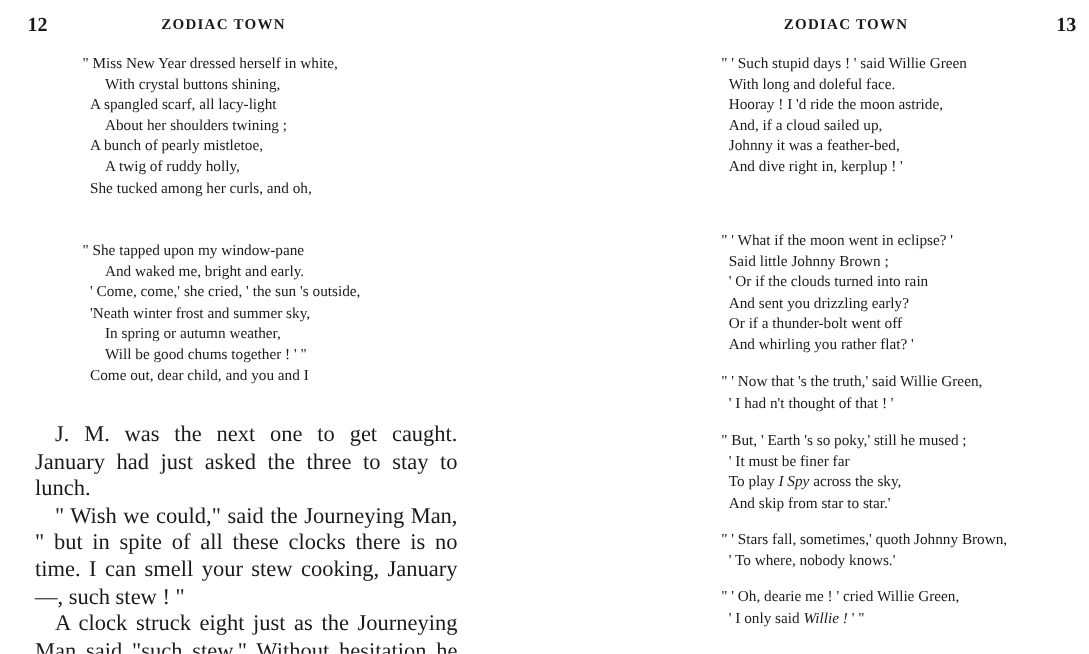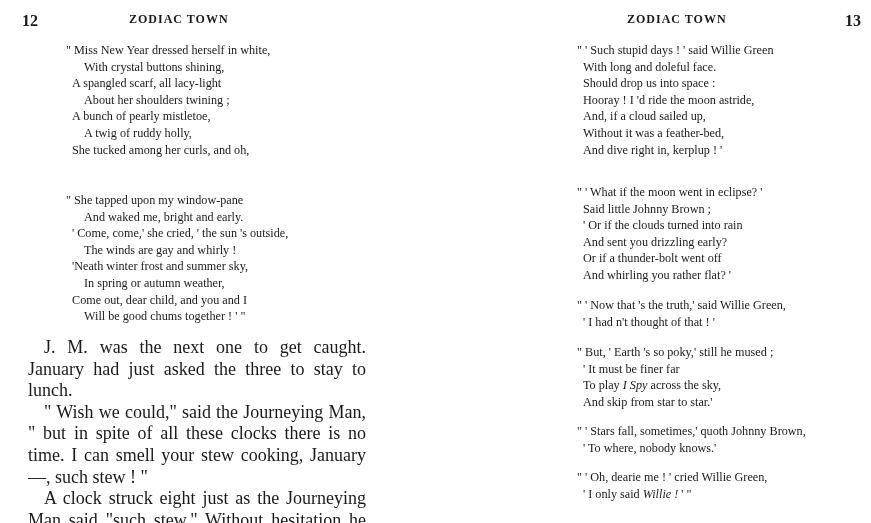--- a/index.html
+++ b/index.html
@@ -32,45 +32,43 @@
     <span class="line indent">About her shoulders twining ;</span>
     <span class="line">A bunch of pearly mistletoe,</span>
     <span class="line indent">A twig of ruddy holly,</span>
     <span class="line">She tucked among her curls, and oh,</span>
   </div>
 
   <div class="stanza" style="left:72px; top:192px;">
     <span class="line hang">" She tapped upon my window-pane</span>
     <span class="line indent">And waked me, bright and early.</span>
     <span class="line">' Come, come,' she cried, ' the sun 's outside,</span>
-    <span class="line indent">The winds are gay and whirly !</span>
     <span class="line">'Neath winter frost and summer sky,</span>
     <span class="line indent">In spring or autumn weather,</span>
+    <span class="line indent">Will be good chums together ! ' "</span>
     <span class="line">Come out, dear child, and you and I</span>
-    <span class="line indent">Will be good chums together ! ' "</span>
   </div>
 
   <div class="prose" style="top:337px;">
     <p class="para">J. M. was the next one to get caught. January had just asked the three to stay to lunch.</p>
     <p class="para">" Wish we could," said the Journeying Man, " but in spite of all these clocks there is no time. I can smell your stew cooking, January—, such stew ! "</p>
     <p class="para">A clock struck eight just as the Journeying Man said "such stew." Without hesitation he went on :—</p>
   </div>
 </div>
 
 <div class="page right">
   <div class="running-head" style="left:192px;">ZODIAC TOWN</div>
   <div class="folio" style="left:410px;">13</div>
 
   <div class="stanza" style="left:148px; top:42px;">
     <span class="line hang">" ' Such stupid days ! ' said Willie Green</span>
     <span class="line">With long and doleful face.</span>
-    <span class="line">Should drop us into space :</span>
     <span class="line">Hooray ! I 'd ride the moon astride,</span>
     <span class="line">And, if a cloud sailed up,</span>
-    <span class="line">Without it was a feather-bed,</span>
+    <span class="line">Johnny it was a feather-bed,</span>
     <span class="line">And dive right in, kerplup ! '</span>
   </div>
 
   <div class="stanza" style="left:148px; top:184px;">
     <span class="line hang">" ' What if the moon went in eclipse? '</span>
     <span class="line">Said little Johnny Brown ;</span>
     <span class="line">' Or if the clouds turned into rain</span>
     <span class="line">And sent you drizzling early?</span>
     <span class="line">Or if a thunder-bolt went off</span>
     <span class="line">And whirling you rather flat? '</span>

